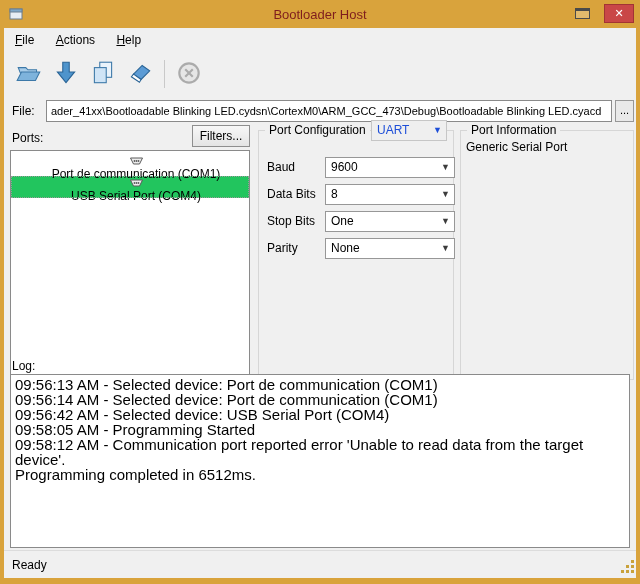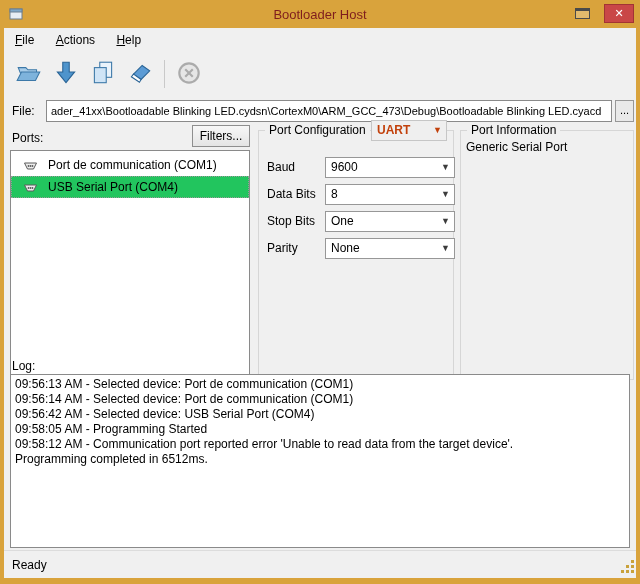--- a/index.html
+++ b/index.html
@@ -40,46 +40,46 @@
   .browse-btn { position:absolute; left:611px; top:72px; width:19px; height:22px; background:#E9E9E9;
                 border:1px solid #979797; text-align:center; line-height:18px; font-size:11px; }
 
   .ports-label { position:absolute; left:8px; top:103px; }
   .filters-btn { position:absolute; left:188px; top:97px; width:58px; height:22px;
                  background:linear-gradient(#F7F7F7,#E4E4E4); border:1px solid #8E8E8E;
                  text-align:center; line-height:20px; }
 
   .ports-list { position:absolute; left:6px; top:122px; width:240px; height:230px; background:#fff;
                 border:1px solid #8a8a8a; padding-top:3px; }
-  .port-item { height:22px; display:flex; align-items:center; gap:10px; padding-left:12px; }
+  .port-item { height:22px; display:flex; align-items:center; gap:0; padding-left:12px;flex-direction:column; }
   .port-item.selected { background:#22c55e; outline:1px dotted #9a9a9a; outline-offset:-1px; }
   .port-icon { display:flex; align-items:center; }
 
   .groupbox { position:absolute; top:102px; height:250px; border:1px solid #D6D6D6; }
   .group-config { left:254px; width:196px; }
   .group-info { left:456px; width:174px; }
   .group-title { position:absolute; top:-8px; left:6px; background:#F0F0F0; padding:0 4px; white-space:nowrap; }
 
   .combo { height:21px; background:#fff; border:1px solid #979797; position:relative; }
   .combo-text { position:absolute; left:5px; top:0; line-height:19px; }
   .combo-arrow { position:absolute; right:4px; top:0; line-height:19px; font-size:9px; color:#3c3c3c; }
   .combo.disabled { background:#EFEFEF; border-color:#C6C6C6; }
-  .combo.disabled .combo-text, .combo.disabled .combo-arrow { color:#c2410c;font-weight:bold; }
+  .combo.disabled .combo-text, .combo.disabled .combo-arrow { color:#1d4ed8; }
   .uart-combo { position:absolute; top:-11px; left:112px; width:76px; }
 
   .config-row { position:absolute; left:8px; width:180px; height:39px; }
   .config-row .field-label { line-height:21px; }
   .config-row .combo { position:absolute; left:58px; top:0; width:130px; }
   .row-0 { top:26px; } .row-1 { top:53px; } .row-2 { top:80px; } .row-3 { top:107px; }
 
   .port-info-text { position:absolute; top:9px; left:5px; }
 
   .log-label { position:absolute; left:8px; top:331px; }
   .log-box { position:absolute; left:6px; top:346px; width:620px; height:174px; background:#fff;
-             border:1px solid #8a8a8a; padding:2px 4px; font-size:12px; line-height:15px; overflow:hidden; }
+             border:1px solid #8a8a8a; padding:2px 4px; font-size:15px; line-height:15px; overflow:hidden; }
 
   .statusbar { position:absolute; left:0; right:0; bottom:0; height:28px; background:#F0F0F0;
                border-top:1px solid #DCDCDC; }
   .status-text { position:absolute; left:8px; top:7px; }
   .resize-grip { position:absolute; right:1px; bottom:1px; }
 </style>
 </head>
 <body>
 
 <div class="window">

